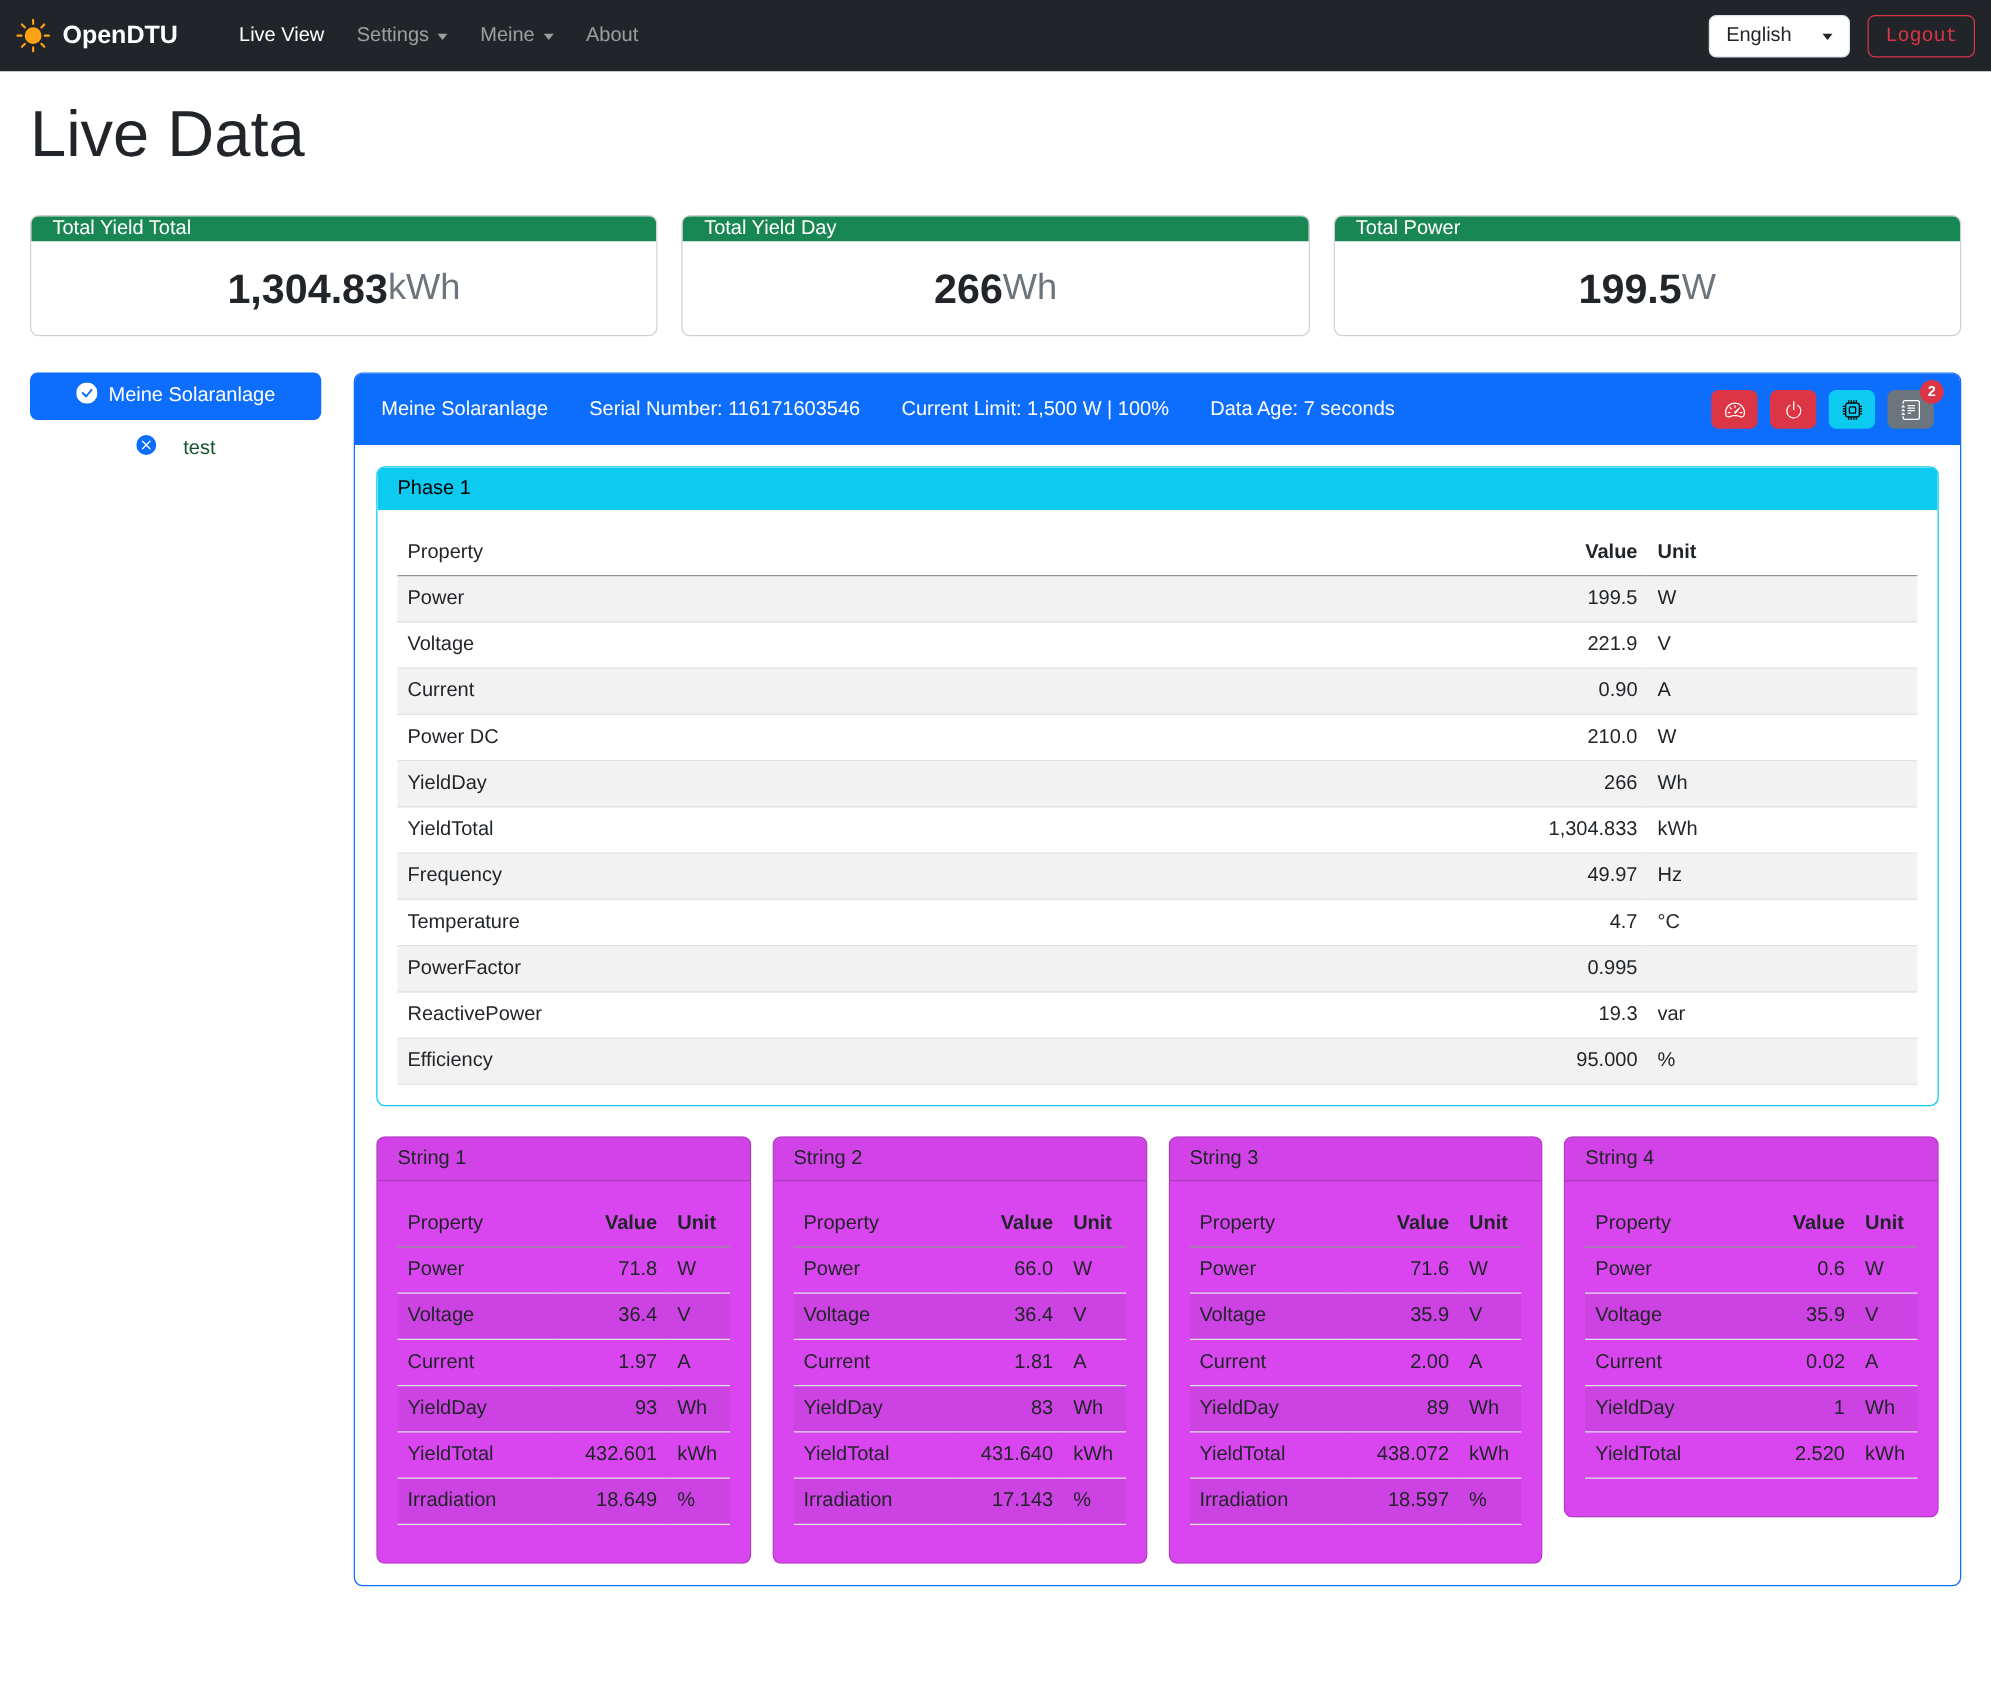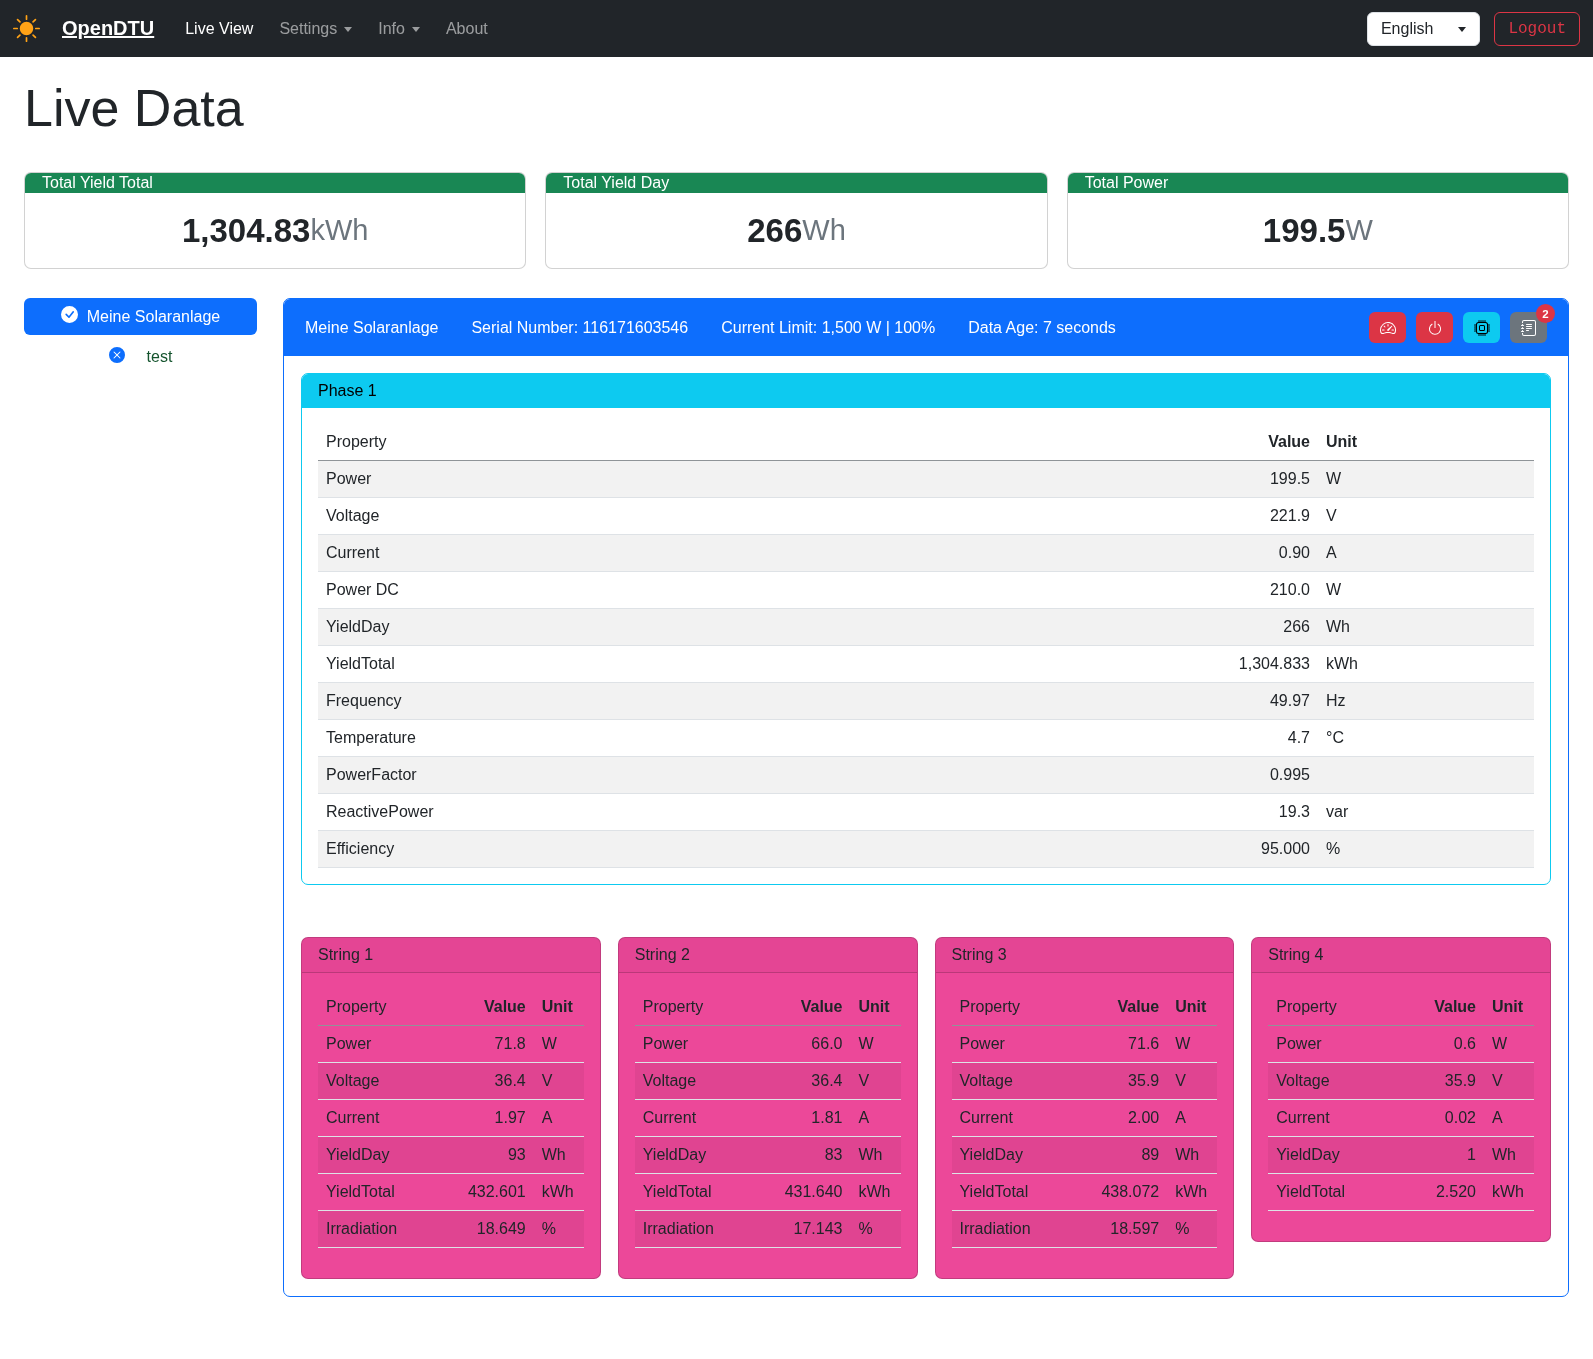--- a/index.html
+++ b/index.html
@@ -13,23 +13,23 @@
   }
 
   
   .navbar {
     height:57px; background:#212529;
     display:flex; align-items:center; justify-content:space-between;
     padding:0 13px;
   }
   .navbar-left { display:flex; align-items:center; }
   .brand {
-    display:flex; align-items:center; gap:22px;
+    display:flex; align-items:center; gap:10px;
     color:#fff; font-size:20px; font-weight:600;
-    margin-right:18px; cursor:pointer;text-decoration:underline;
+    margin-right:36px; cursor:pointer;
   }
   .brand svg { display:block; }
   .nav-links { display:flex; align-items:center; }
   .nav-link {
     color:rgba(255,255,255,.55); padding:8px 13px; cursor:pointer;
     display:flex; align-items:center;
   }
   .nav-link.active { color:#fff; }
   .caret {
     width:0; height:0; display:inline-block;
@@ -113,21 +113,21 @@
   th.prop { font-weight:400; }
   .val { text-align:right; }
   .phase-table .val  { width:150px; }
   .phase-table .unit { width:216px; }
   .phase-table tbody tr:nth-child(odd) { background:rgba(0,0,0,.05); }
 
   
   .strings-row { display:flex; gap:17px; margin-top:24px; align-items:flex-start; }
   .string-card {
     flex:1; border:1px solid rgba(0,0,0,.175); border-radius:7px;
-    background:#ec4899; overflow:hidden;margin-top:28px;
+    background:#d946ef; overflow:hidden;
   }
   .string-card-header {
     padding:8px 16px; background:rgba(0,0,0,.03);
     border-bottom:1px solid rgba(0,0,0,.175);
   }
   .string-card-body { padding:16px 16px 30px; }
   .string-table .val  { width:88px; }
   .string-table .unit { width:50px; }
   .string-table tbody tr:nth-child(even) { background:rgba(0,0,0,.05); }
 </style>
@@ -146,21 +146,21 @@
     </div>
     <div class="nav-links">
         <a class="nav-link active">
           <span>Live View</span>
         </a>
         <a class="nav-link">
           <span>Settings</span>
           <span class="caret"></span>
         </a>
         <a class="nav-link">
-          <span>Info</span>
+          <span>Meine</span>
           <span class="caret"></span>
         </a>
         <a class="nav-link">
           <span>About</span>
         </a>
       </div>
   </div>
   <div class="navbar-right">
     <button class="lang-select">
       <span>English</span>

